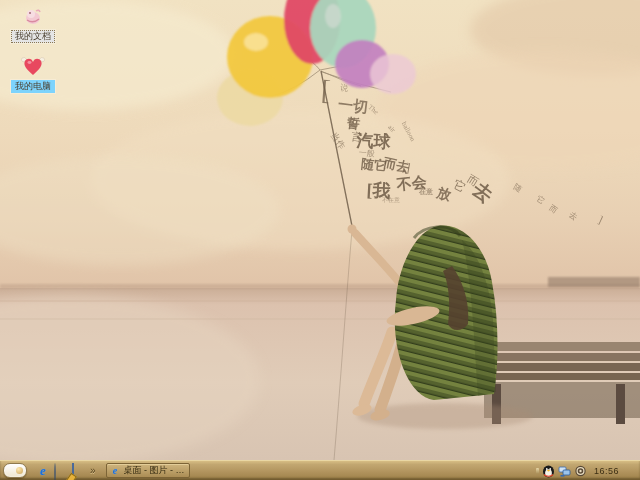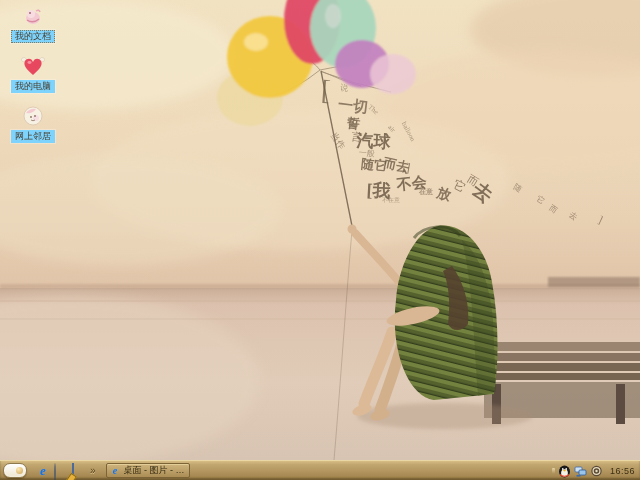--- a/index.html
+++ b/index.html
@@ -18,21 +18,21 @@
   }
   
   .icons{position:absolute;left:4px;top:2px;display:flex;flex-direction:column;gap:9px;}
   .dicon{width:58px;display:flex;flex-direction:column;align-items:center;cursor:default;}
   .dicon .glyph{height:26px;display:flex;align-items:flex-end;justify-content:center;}
   .dicon .lbl{
     margin-top:2px;font-size:9px;line-height:11px;color:#4a4031;
     background:#7dd3fc;padding:0 3px;border:1px solid transparent;
     white-space:nowrap;box-shadow:0 0 0 1px rgba(255,255,255,.25);
   }
-  .dicon.selected .lbl{border:1px dotted #8a7752;background:#7dd3fc;}
+  .dicon.selected .lbl{border:1px dotted #8a7752;background:#e5e5e5;}
   
   .taskbar{
     position:absolute;left:0;bottom:0;width:640px;height:20px;
     background:linear-gradient(#d7bd84 0%,#c2a771 18%,#b0925c 60%,#9c8048 100%);
     border-top:1px solid #e9d7a4;box-sizing:border-box;
     display:flex;align-items:center;
     box-shadow:inset 0 -2px 2px rgba(60,44,16,.45);
   }
   .start-btn{
     margin-left:3px;width:22px;height:13px;border-radius:7px;
@@ -58,21 +58,21 @@
     background:#e8b23a;transform:rotate(35deg);border:1px solid #8a6a1a;}
   .ql-overflow{color:#55431f;font-size:10px;margin-left:4px;cursor:pointer;text-shadow:0 1px 0 #d9c08a;}
   .task-btn{
     margin-left:10px;height:15px;width:84px;display:flex;align-items:center;gap:3px;
     background:linear-gradient(#cfb57e,#ab8d55);border:1px solid #7c6436;border-radius:2px;
     box-shadow:inset 0 1px 0 #e3cd99;padding:0 3px;cursor:pointer;box-sizing:border-box;
   }
   .task-btn .ie-e{width:11px;height:11px;font-size:10px;line-height:11px;flex:none;}
   .task-btn .cap{font-size:9px;color:#33290f;white-space:nowrap;overflow:hidden;
     text-overflow:ellipsis;flex:1;}
-  .tray{margin-left:auto;display:flex;align-items:center;gap:3px;padding-right:5px;text-align:center;}
+  .tray{margin-left:auto;display:flex;align-items:center;gap:3px;padding-right:21px;text-align:center;}
   .tray-sep{width:3px;height:6px;background:linear-gradient(#e7d6a6,#a88c55);border-radius:1px;}
   .trayicon{width:13px;height:14px;cursor:pointer;flex:none;}
   .clock{font-size:9px;color:#3d2f14;margin-left:4px;cursor:pointer;letter-spacing:.5px;}
 </style>
 </head>
 <body>
 
 <div class="desktop">
 
   <svg class="wallpaper" width="640" height="460" viewBox="0 0 640 460">
@@ -223,33 +223,20 @@
         <svg width="26" height="24" viewBox="0 0 26 24">
           <path d="M3,8 Q0,6 2,4 Q5,2 7,6 Z" fill="#f6f0e2" stroke="#d8c8b0" stroke-width="0.6"></path>
           <path d="M23,8 Q26,6 24,4 Q21,2 19,6 Z" fill="#f6f0e2" stroke="#d8c8b0" stroke-width="0.6"></path>
           <path d="M13,21 C6,15 3,11 5,7 C7,3.5 12,4 13,8 C14,4 19,3.5 21,7 C23,11 20,15 13,21 Z" fill="#e8485f"></path>
           <ellipse cx="9.5" cy="8.5" rx="2" ry="1.4" fill="#f6a2b0" opacity="0.8"></ellipse>
         </svg>
       </div>
       <span class="lbl">我的电脑</span>
     </div>
 
-    <div class="dicon">
-      <div class="glyph">
-        <svg width="24" height="24" viewBox="0 0 24 24">
-          <circle cx="12" cy="12" r="9" fill="#f7f1e4" stroke="#d9c4ac" stroke-width="0.8"></circle>
-          <path d="M5,9 Q9,4 15,5 Q12,10 5,9 Z" fill="#f2c3cd" opacity="0.85"></path>
-          <circle cx="15" cy="14" r="3" fill="#f6dbe1" opacity="0.9"></circle>
-          <circle cx="10" cy="13" r="0.9" fill="#8a7260"></circle>
-          <circle cx="14" cy="12" r="0.9" fill="#8a7260"></circle>
-          <path d="M10,16 Q12,17.5 14,16" stroke="#8a7260" stroke-width="0.8" fill="none"></path>
-        </svg>
-      </div>
-      <span class="lbl">网上邻居</span>
-    </div>
 
 
   </div>
 </div>
 
 <div class="taskbar">
 
   <div class="start-btn">
       <i></i>
     </div>

